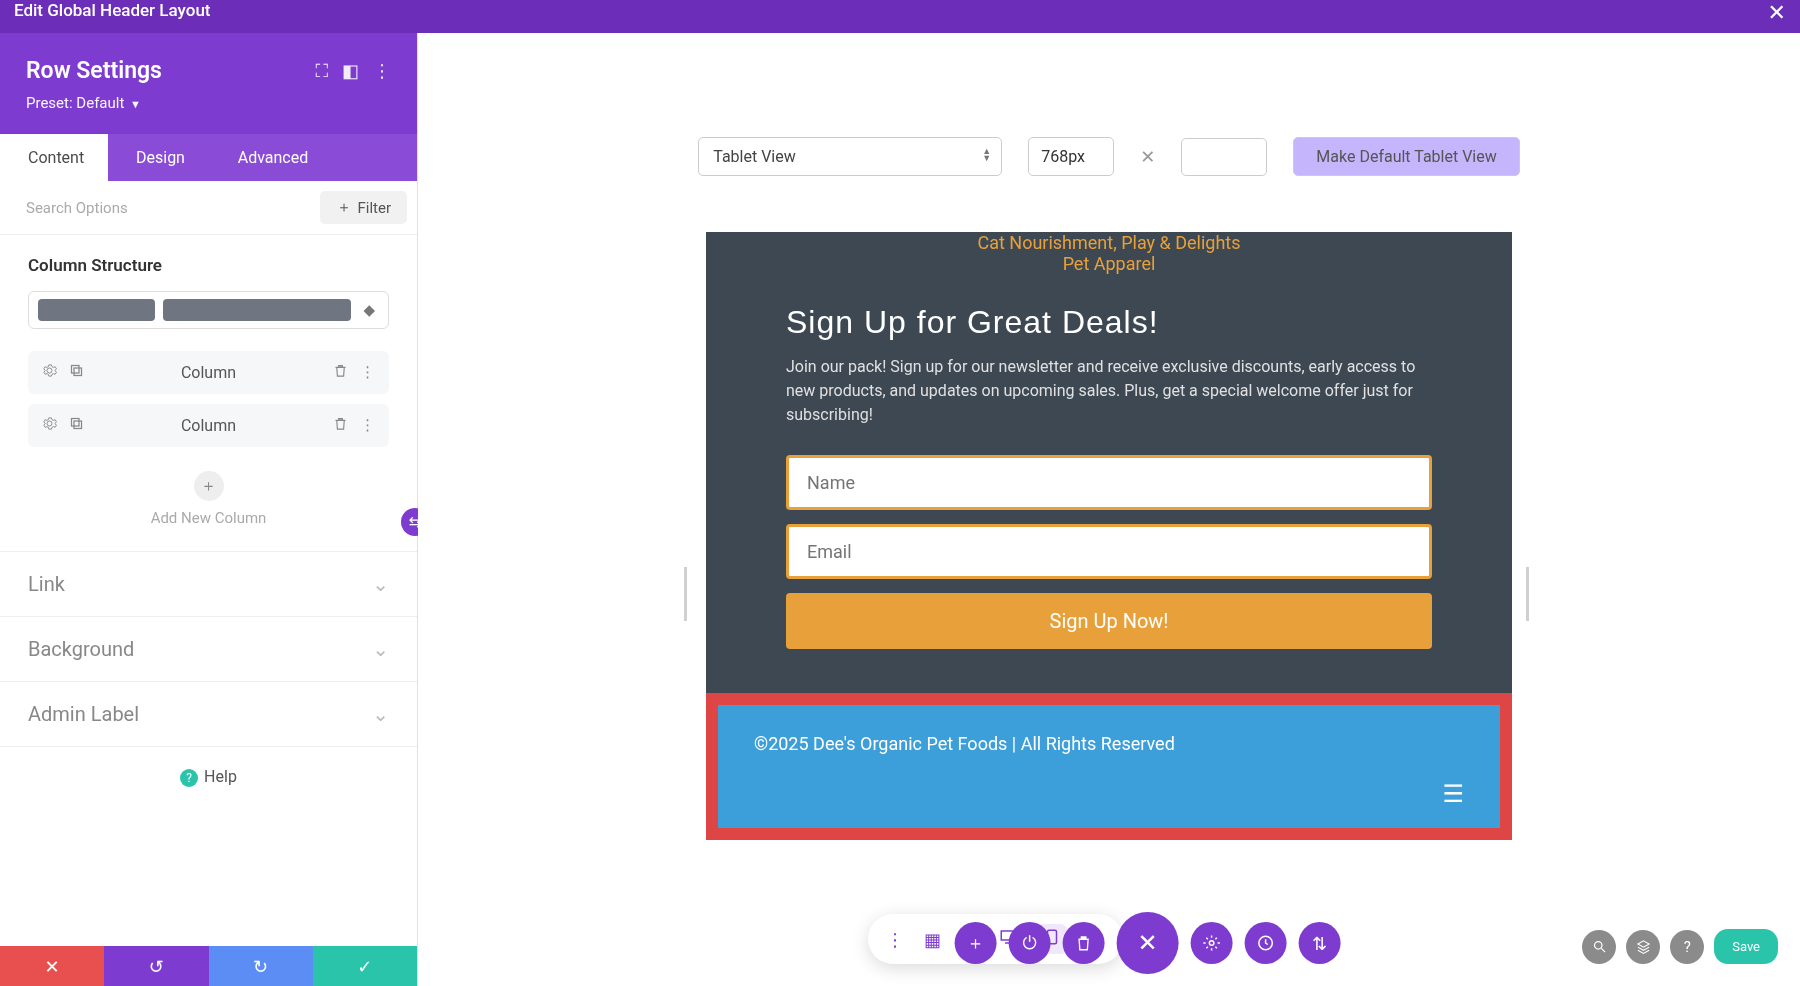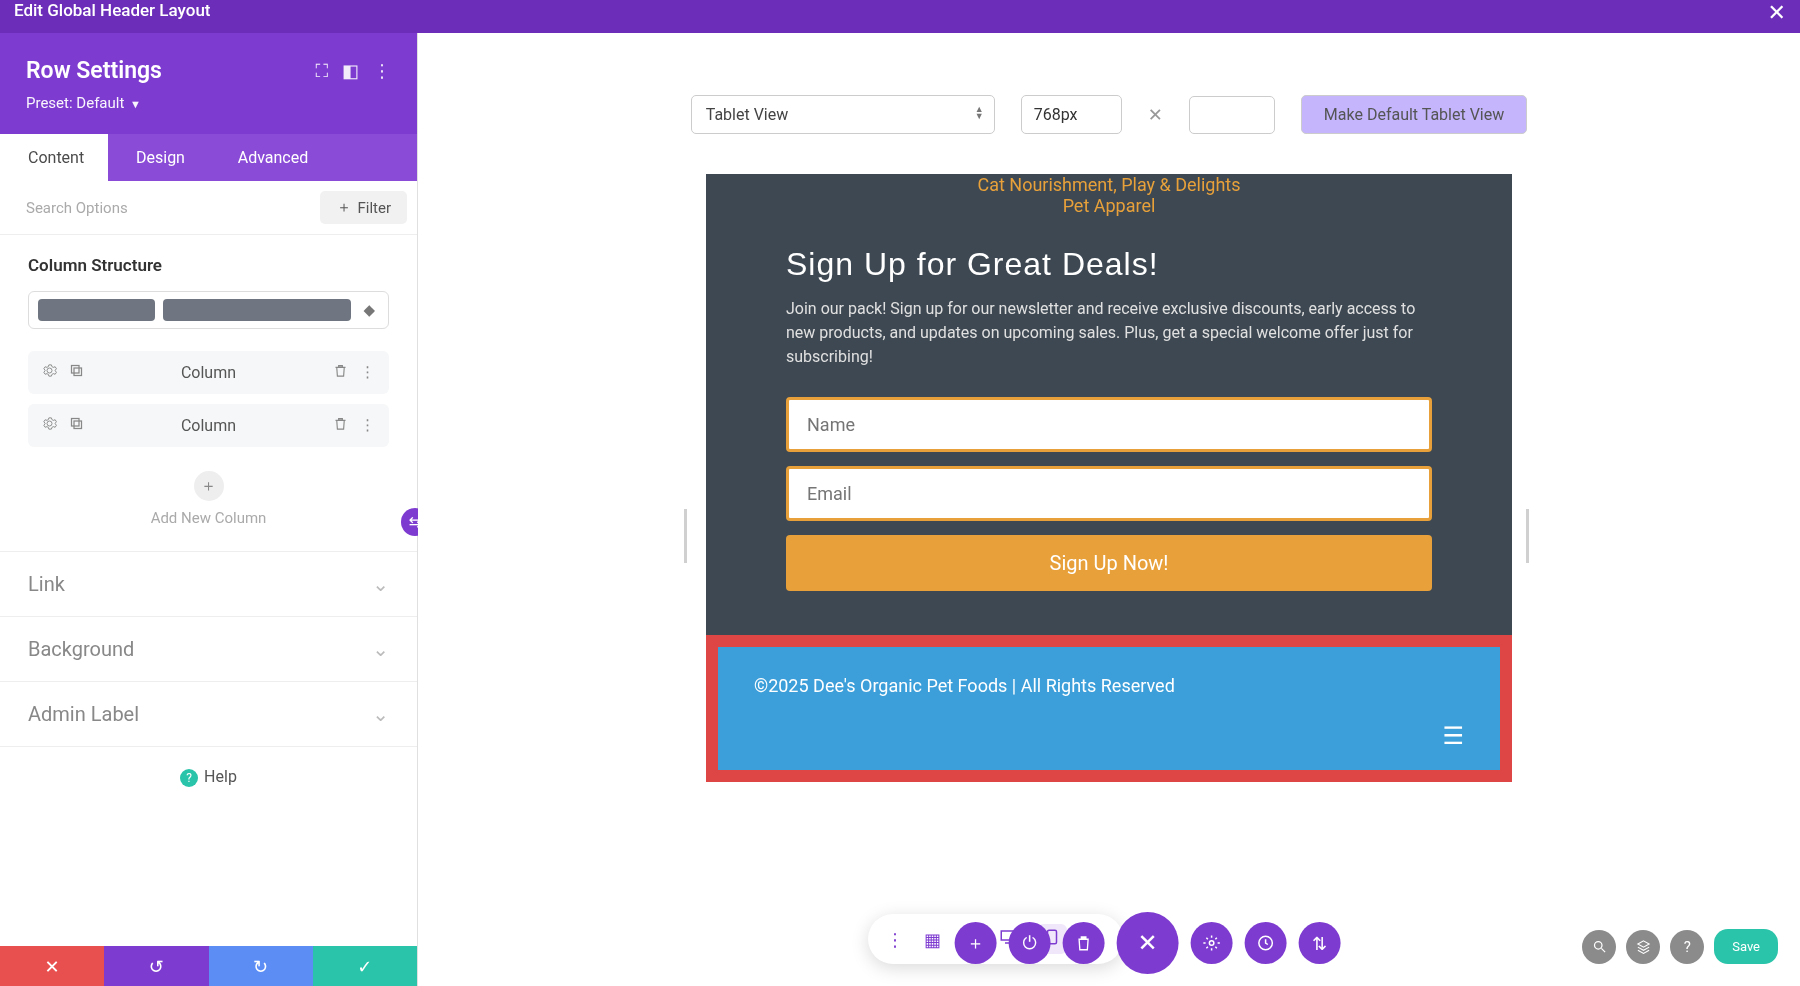--- a/index.html
+++ b/index.html
@@ -54,29 +54,29 @@
 
 .sb-bottom{margin-top:auto;display:flex;height:40px}
 .sb-bottom div{flex:1;display:flex;align-items:center;justify-content:center;color:#fff;cursor:pointer;font-size:18px}
 .sbb-cancel{background:#e84f4f}
 .sbb-undo{background:#7e3bd0}
 .sbb-redo{background:#5b8df5}
 .sbb-ok{background:#29c4a9}
 
 
 .stage{position:absolute;top:33px;left:418px;right:0;bottom:0;background:#fff}
-.device-bar{display:flex;align-items:center;justify-content:center;gap:26px;padding:62px 0 40px}
+.device-bar{display:flex;align-items:center;justify-content:center;gap:26px;padding:104px 0 40px}
 .dv-select{width:304px;border:1px solid #ccc;border-radius:5px;padding:9px 14px;font-size:16px;color:#444;background:#fff;position:relative;cursor:pointer}
 .dv-select .tri{position:absolute;right:10px;top:10px;display:flex;flex-direction:column;font-size:9px;color:#777;line-height:7px}
-.dv-input{width:101px;border:1px solid #ccc;border-radius:5px;padding:9px 12px;font-size:16px;color:#333}
+.dv-input{width:86px;border:1px solid #ccc;border-radius:5px;padding:9px 12px;font-size:16px;color:#333}
 .dv-x{font-size:18px;color:#999}
 .dv-blank{width:86px;height:38px;border:1px solid #ccc;border-radius:5px;background:#fff}
 .dv-btn{border:1px solid #ccc;border-radius:5px;padding:9px 22px;font-size:16px;color:#555;background:#c4b5fd;cursor:pointer}
 
-.preview-wrap{position:relative;width:806px;margin:0 auto}
+.preview-wrap{position:relative;width:806px;margin:16px auto}
 .drag-handle{position:absolute;top:335px;width:8px;height:54px;display:flex;flex-direction:column;justify-content:space-between}
 .drag-handle.l{left:-22px}.drag-handle.r{right:-22px}
 .drag-handle span{width:3px;height:100%;background:#d0d0d0;display:inline-block}
 
 .preview{width:806px;background:#fff}
 .pv-top{background:#3d4852;color:#fff;text-align:center}
 .pv-links{padding:0 0 18px;font-size:18px}
 .pv-links a{color:#e8a13a;text-decoration:none}
 .pv-signup{padding:12px 80px 44px;text-align:left}
 .pv-h{font-family:Impact,sans-serif;font-size:32px;letter-spacing:1px;margin-bottom:14px;color:#fff}

